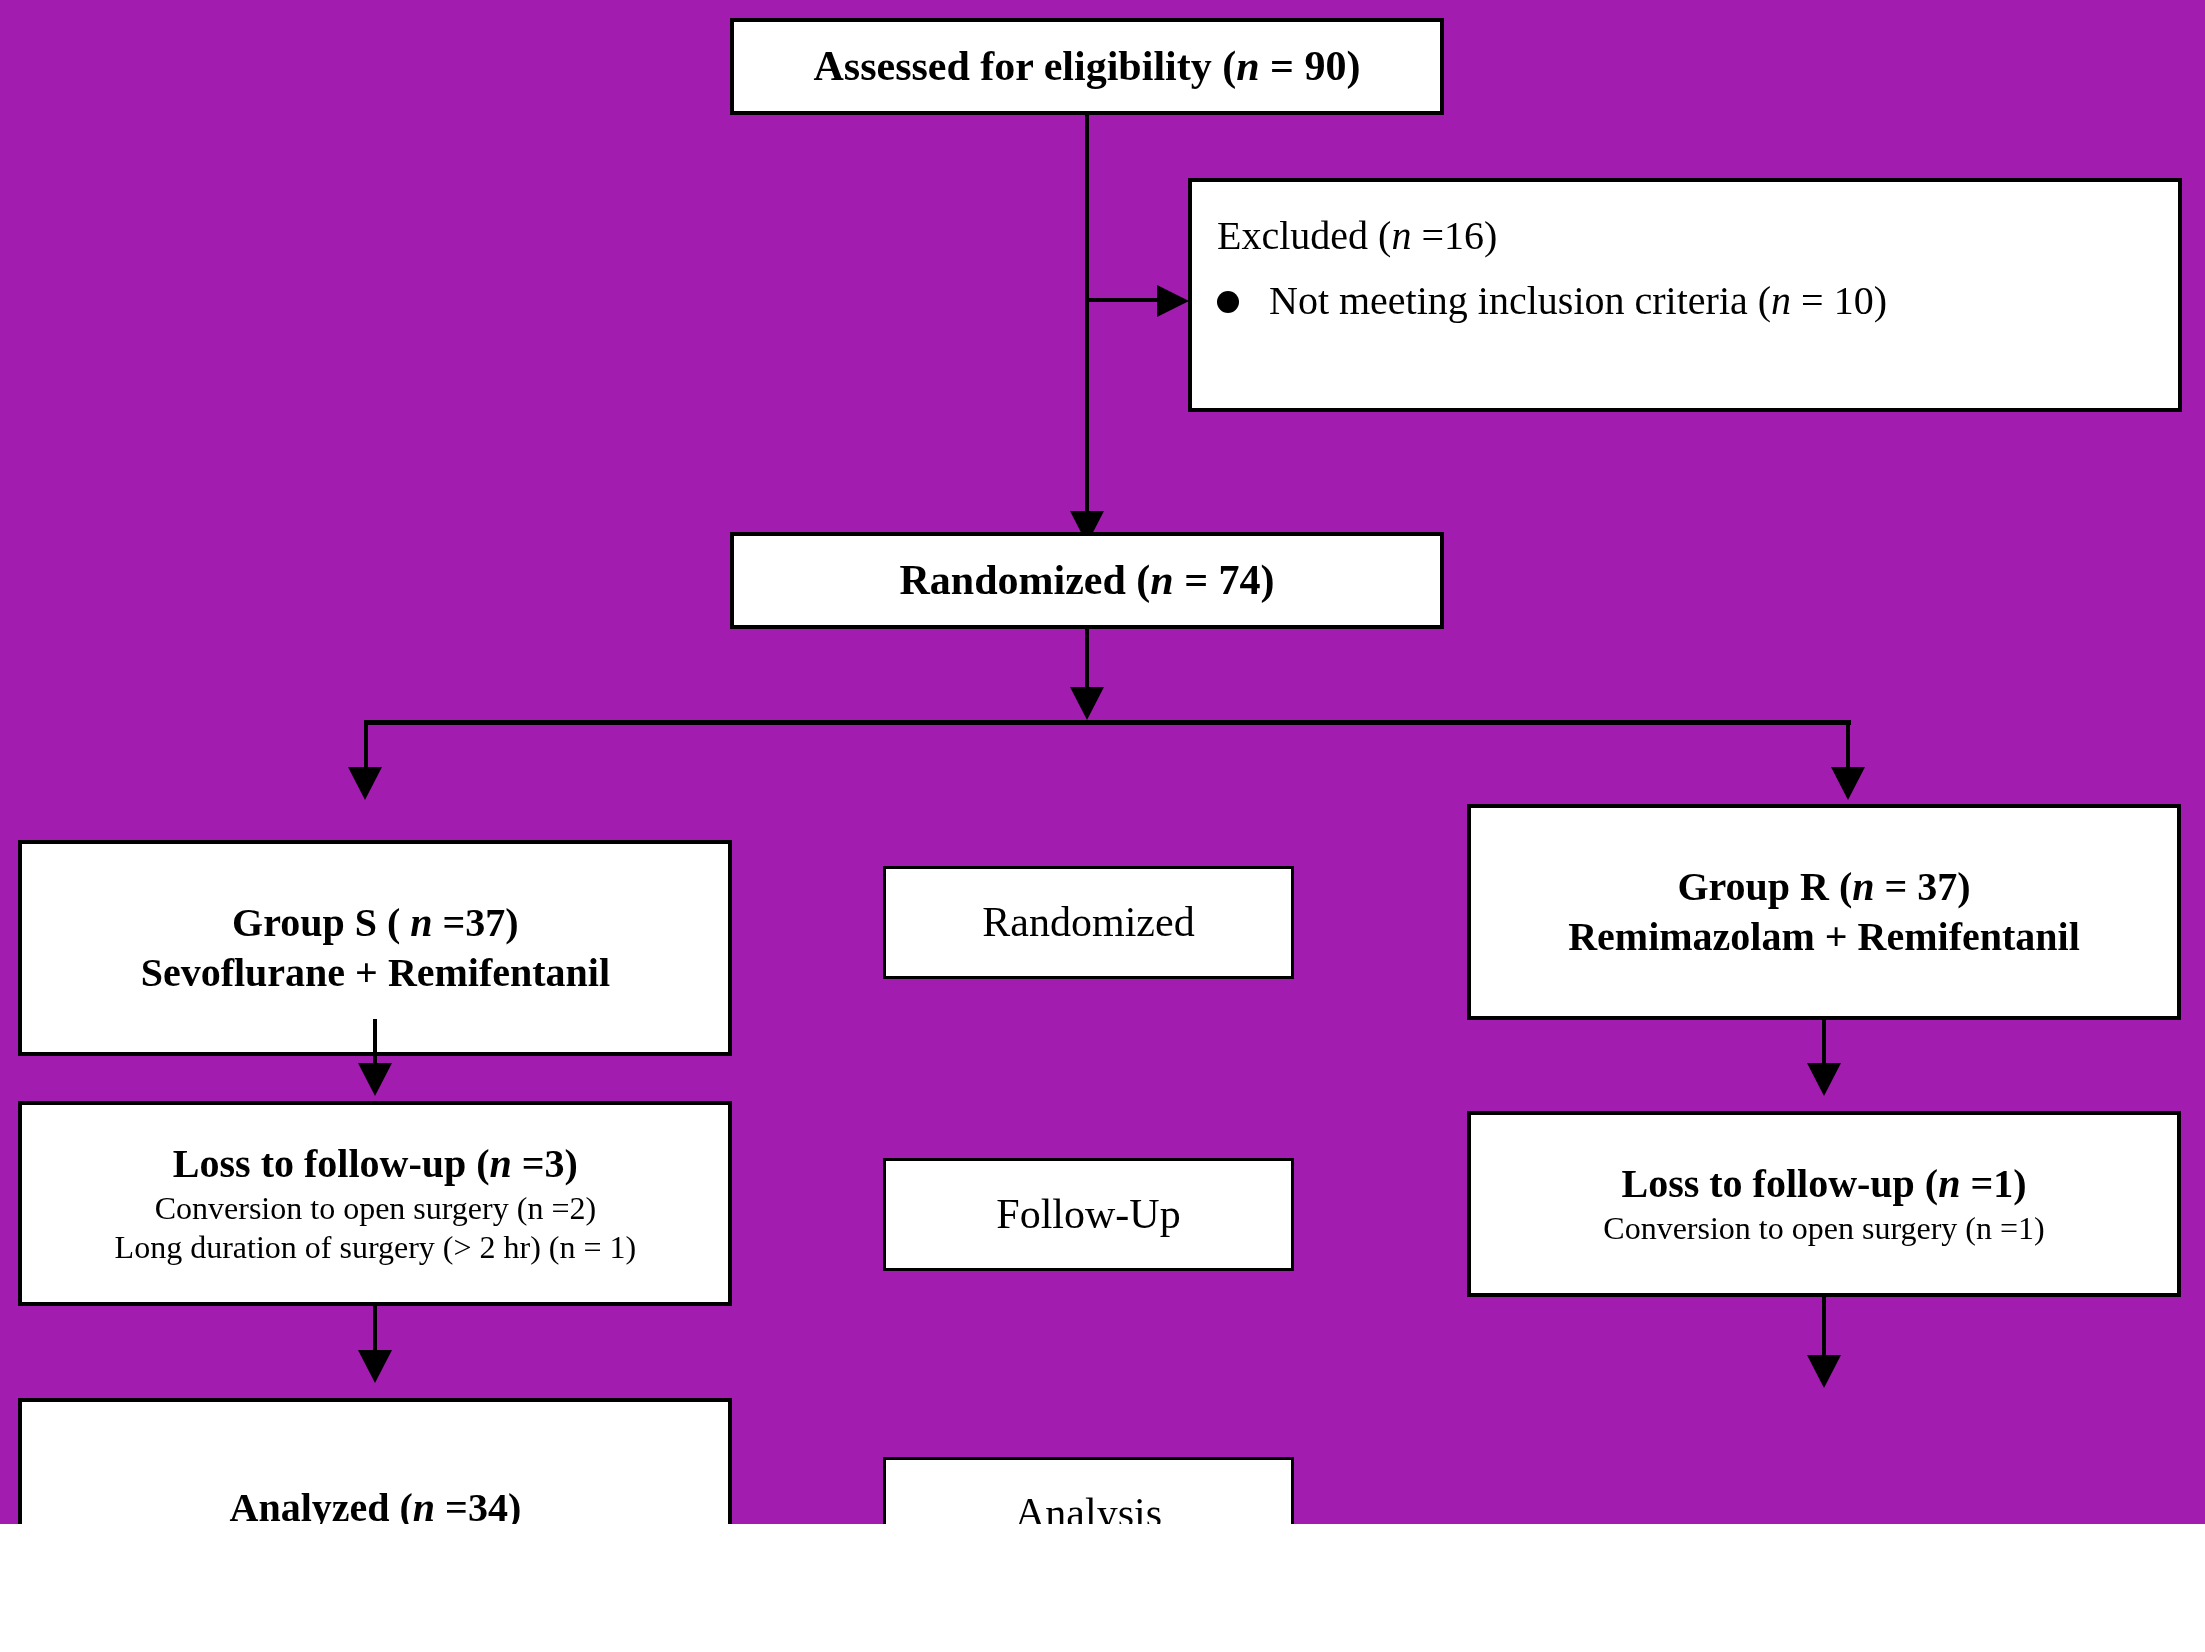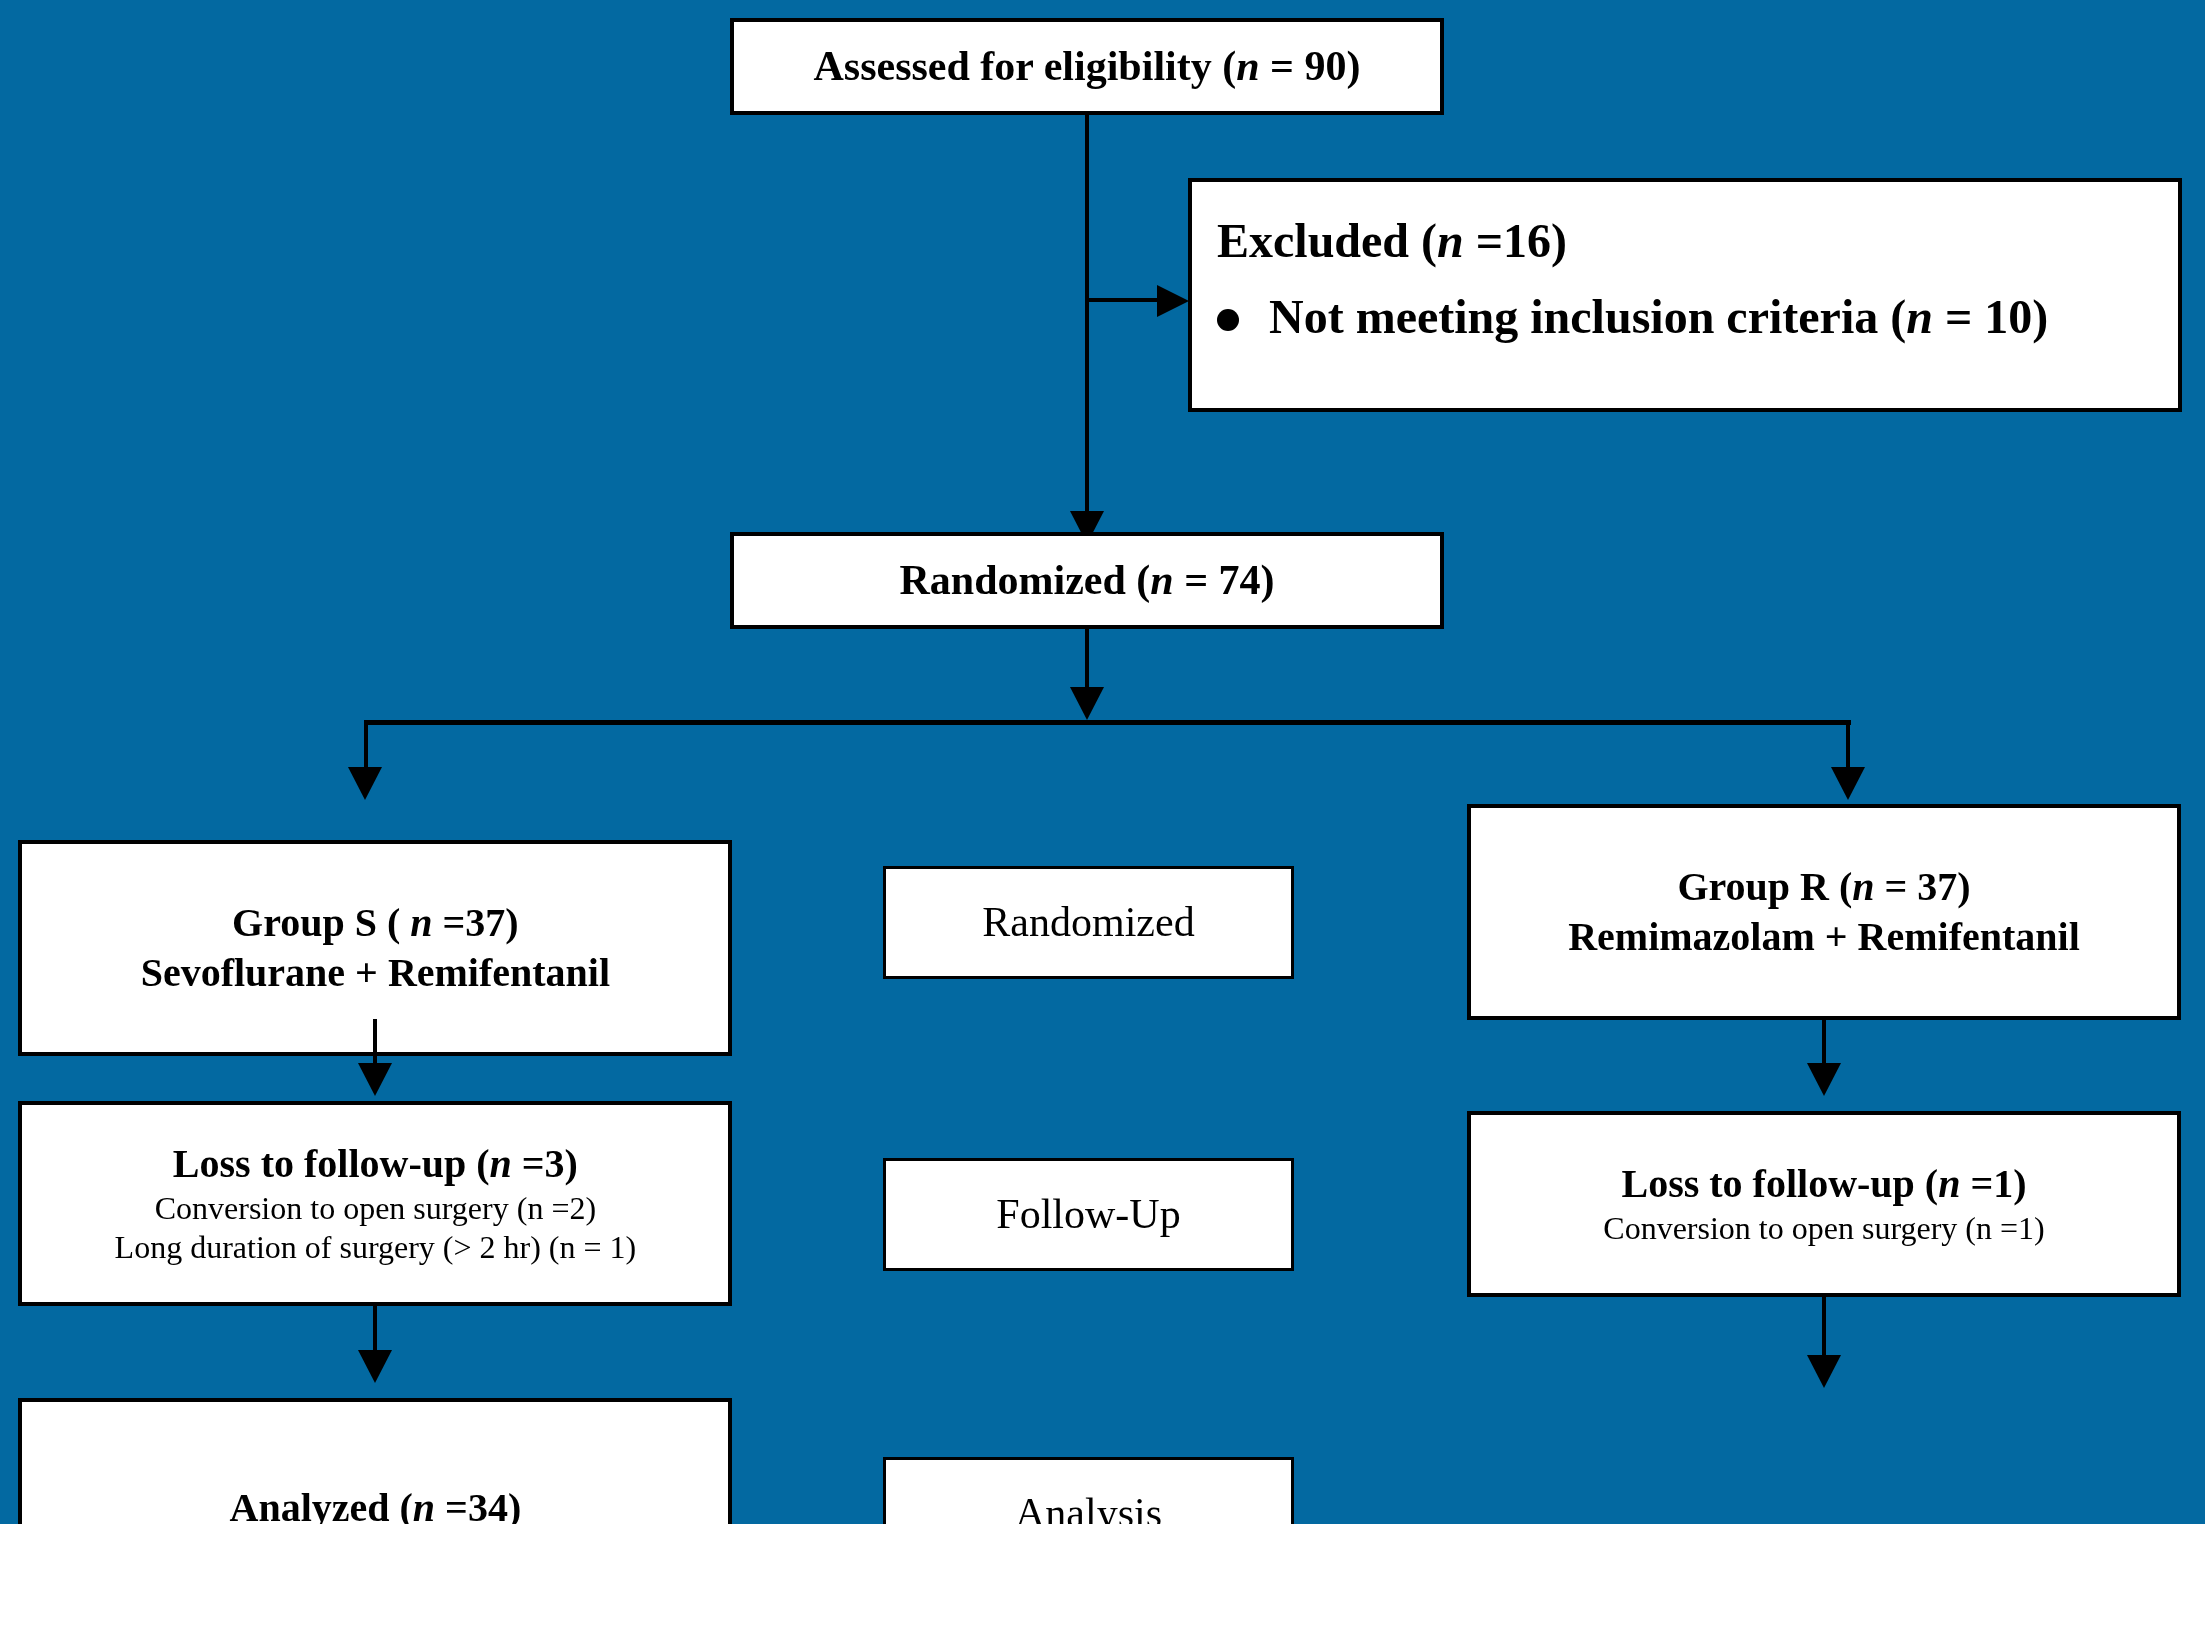--- a/index.html
+++ b/index.html
@@ -4,21 +4,21 @@
 <style>
   html, body {
     margin: 0;
     padding: 0;
     background: #ffffff;
   }
   #canvas {
     position: relative;
     width: 2205px;
     height: 1524px;
-    background: #0369a1;
+    background: #a21caf;
     font-family: "Liberation Serif", "DejaVu Serif", serif;
     color: #000000;
     overflow: hidden;
   }
   .box {
     position: absolute;
     box-sizing: border-box;
     background: #ffffff;
     border: 4.2px solid #000000;
     display: flex;
@@ -60,22 +60,22 @@
     line-height: 1.22;
     white-space: nowrap;
   }
   .t-bold-2 {
     font-weight: bold;
     font-size: 40px;
     line-height: 1.24;
     white-space: nowrap;
   }
   .t-reg {
-    font-weight: bold;
-    font-size: 48px;
+    font-weight: normal;
+    font-size: 40px;
     line-height: 1.3;
     white-space: nowrap;
   }
   .t-small {
     font-weight: normal;
     font-size: 32px;
     line-height: 1.24;
     white-space: nowrap;
   }
   .t-mid {

